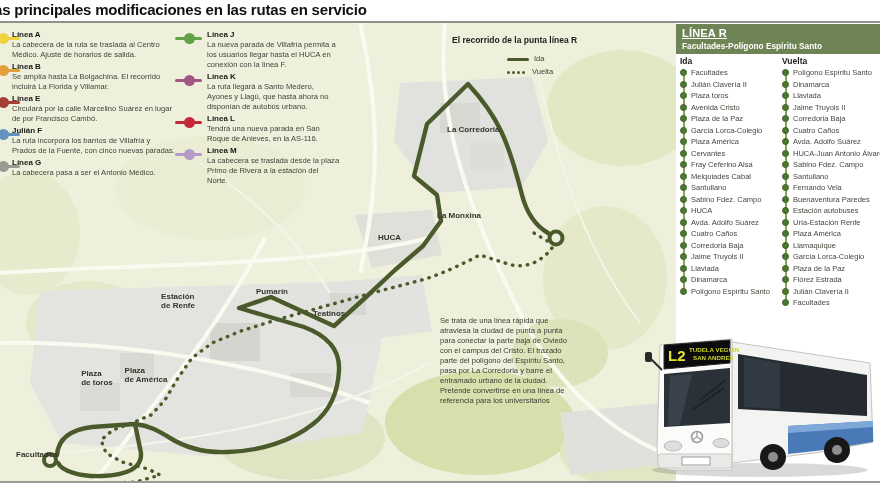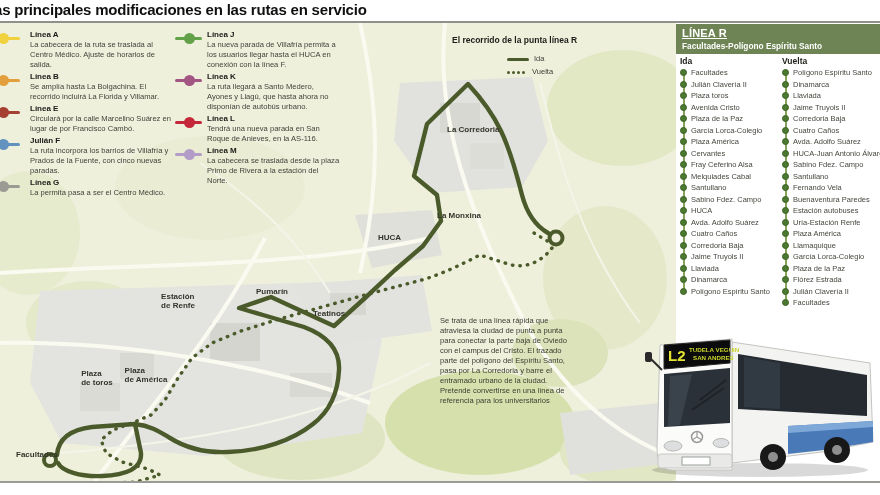--- a/index.html
+++ b/index.html
@@ -17,21 +17,21 @@
   .route-title{position:absolute;left:452px;top:12px;font-size:8.5px;font-weight:bold;color:#1c1d18;}
   .rt-legend{position:absolute;font-size:7.5px;color:#3c3e33;}
   .rt-legend .sw-solid{display:inline-block;width:22px;height:3px;background:#4b5a2a;border-radius:2px;vertical-align:middle;margin-right:5px;}
   .rt-legend .sw-dot{display:inline-block;width:3px;height:3px;background:#4b5a2a;border-radius:50%;vertical-align:middle;margin-right:2px;}
   .map-desc{position:absolute;left:440px;top:293px;width:133px;font-size:7.6px;line-height:10px;color:#3a3c31;}
   
   .leg-col{position:absolute;top:7px;}
   #leg-col-1{left:0;width:176px;}
   #leg-col-2{left:175px;width:165px;}
   .leg-item{position:relative;margin-bottom:2px;}
-  #leg-col-1 .leg-item{padding-left:30px;}
+  #leg-col-1 .leg-item{padding-left:12px;}
   #leg-col-2 .leg-item{padding-left:32px;}
   .leg-marker{position:absolute;top:3px;height:11px;}
   #leg-col-1 .leg-marker{left:-10px;width:30px;}
   #leg-col-2 .leg-marker{left:0;width:27px;}
   .leg-marker .bar{position:absolute;left:0;top:4px;width:100%;height:3px;border-radius:2px;}
   .leg-marker .dot{position:absolute;top:0;width:11px;height:11px;border-radius:50%;}
   #leg-col-1 .leg-marker .dot{left:8px;}
   #leg-col-2 .leg-marker .dot{left:9px;}
   .leg-line{font-size:8px;font-weight:bold;color:#191a16;line-height:10px;}
   .leg-desc{font-size:7.6px;color:#3f4138;line-height:10px;}
@@ -146,21 +146,21 @@
           </span>
           <div class="leg-line">Julián F</div>
           <div class="leg-desc">La ruta incorpora los barrios de Villafría y Prados de la Fuente, con cinco nuevas paradas.</div>
         </div>
         <div class="leg-item">
           <span class="leg-marker">
             <span class="bar" style="background: rgb(155, 155, 147);"></span>
             <span class="dot" style="background: rgb(155, 155, 147);"></span>
           </span>
           <div class="leg-line">Línea G</div>
-          <div class="leg-desc">La permita pasa a ser el Centro Médico.</div>
+          <div class="leg-desc">La cabecera pasa a ser el Antonio Médico.</div>
         </div>
       </div>
     <div class="leg-col" id="leg-col-2">
         <div class="leg-item">
           <span class="leg-marker">
             <span class="bar" style="background: rgb(98, 161, 71);"></span>
             <span class="dot" style="background: rgb(98, 161, 71);"></span>
           </span>
           <div class="leg-line">Línea J</div>
           <div class="leg-desc">La nueva parada de Villafría permita a los usuarios llegar hasta el HUCA en conexión con la línea F.</div>

